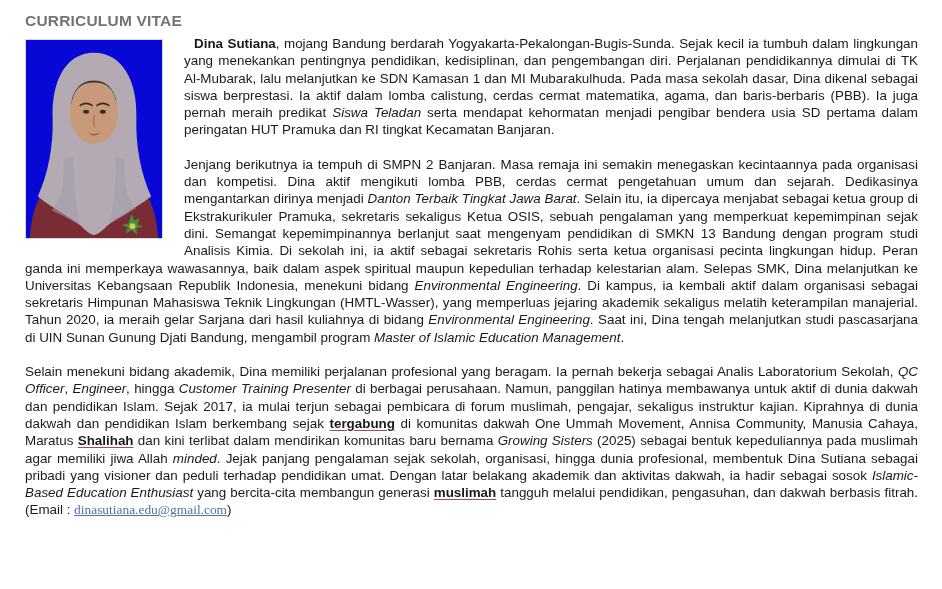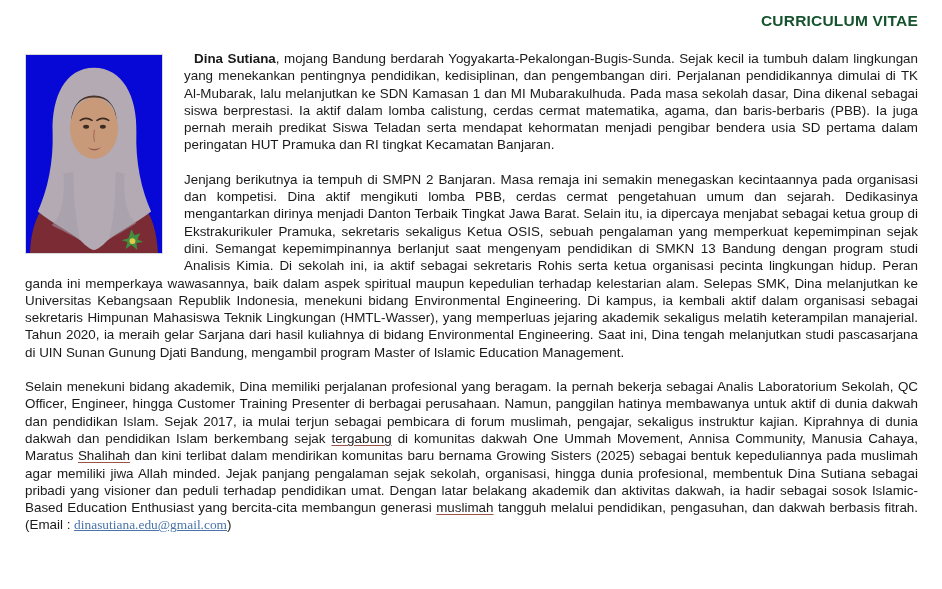--- a/index.html
+++ b/index.html
@@ -10,46 +10,47 @@
     height: 589px;
     background: #ffffff;
     font-family: "Liberation Sans", "DejaVu Sans", sans-serif;
     color: #1a1a1a;
     overflow: hidden;
     padding: 12px 24px 0 25px;
   }
   .doc-title {
     font-size: 15.5px;
     font-weight: bold;
-    text-align: right;
+    text-align: left;
     letter-spacing: 0.2px;
-    color: #14532d;
-    margin-bottom: 20px;
+    color: #737373;
+    margin-bottom: 5px;
   }
   .body-text {
     font-size: 13.4px;
     line-height: 17.3px;
     text-align: justify;
   }
   .body-text p { margin: 0 0 17px 0; }
   .photo-frame {
     float: left;
     width: 138px;
     height: 200px;
     margin: 4px 21px 8px 0;
     border: 1px solid #d9d9d9;
     overflow: hidden;
   }
   .photo-frame svg { display: block; width: 100%; height: 100%; }
   .bold { font-weight: bold; margin-left: 10px; }
-  .italic { }
+  .italic { font-style: italic; }
   .spellmark {
     text-decoration: underline;
     text-decoration-color: var(--spell, #9c5347);
     text-underline-offset: 2px;
+    font-weight: bold;
   }
   a.email-link {
     color: var(--link, #4a74a8);
     text-decoration: underline;
     cursor: pointer;
     font-family: Liberation Serif, serif;
   }
 </style>
 </head>
 <body>

